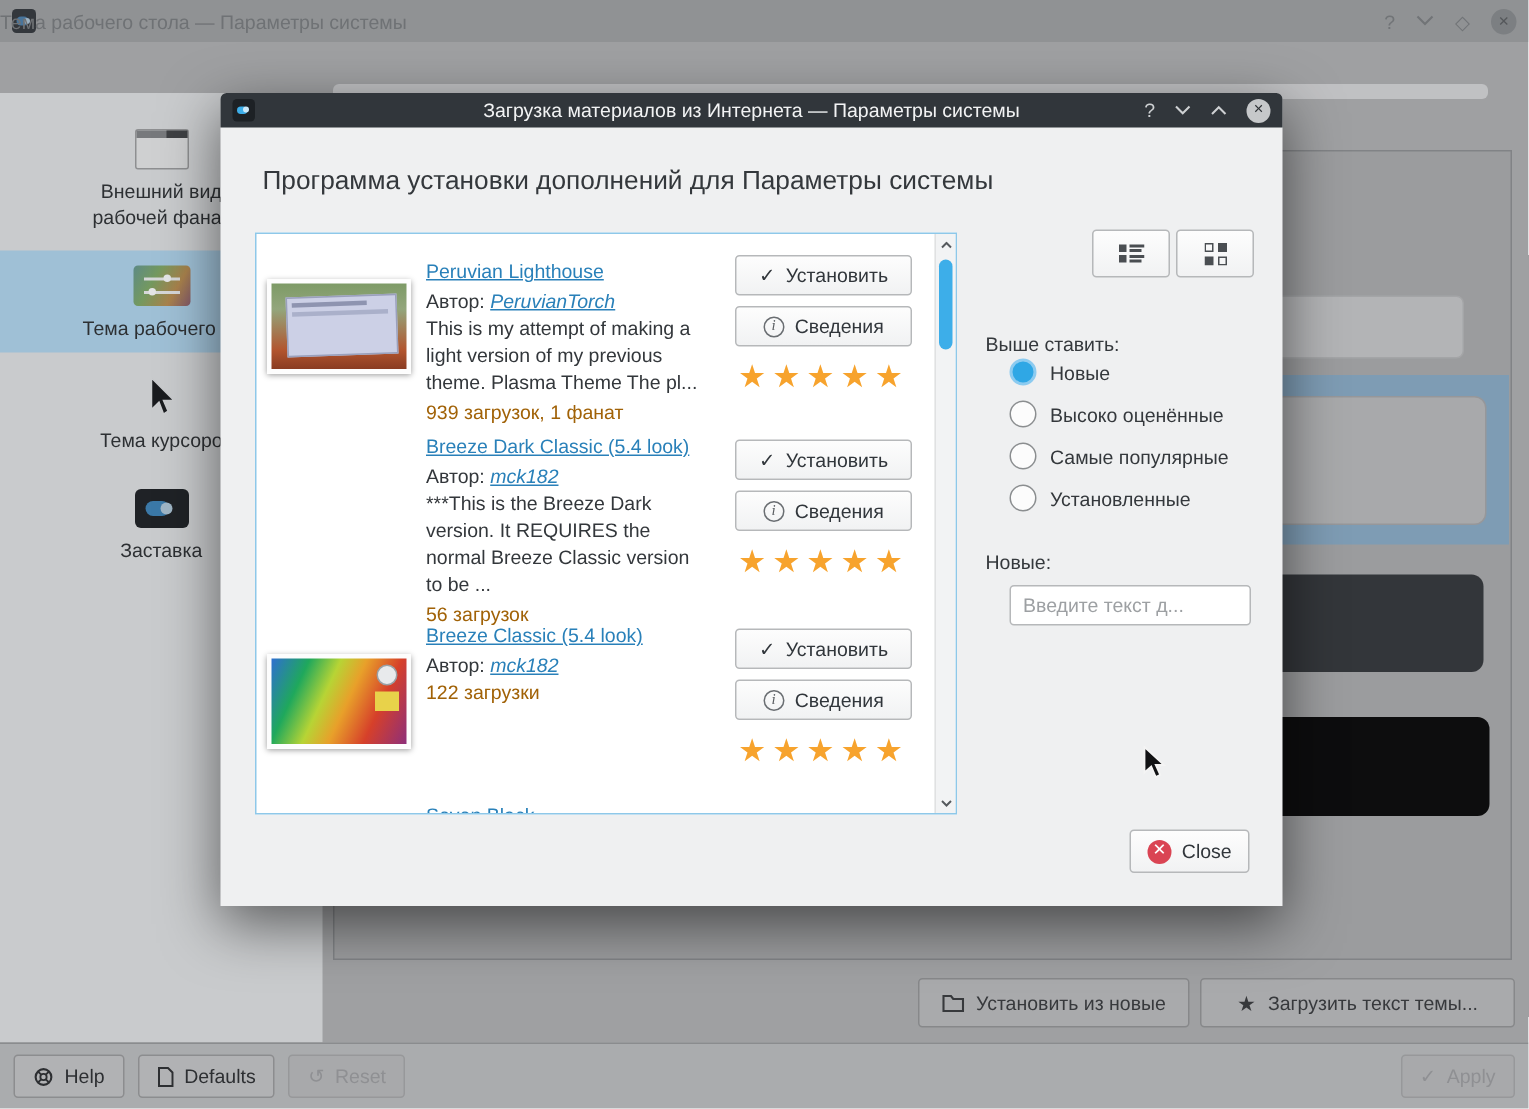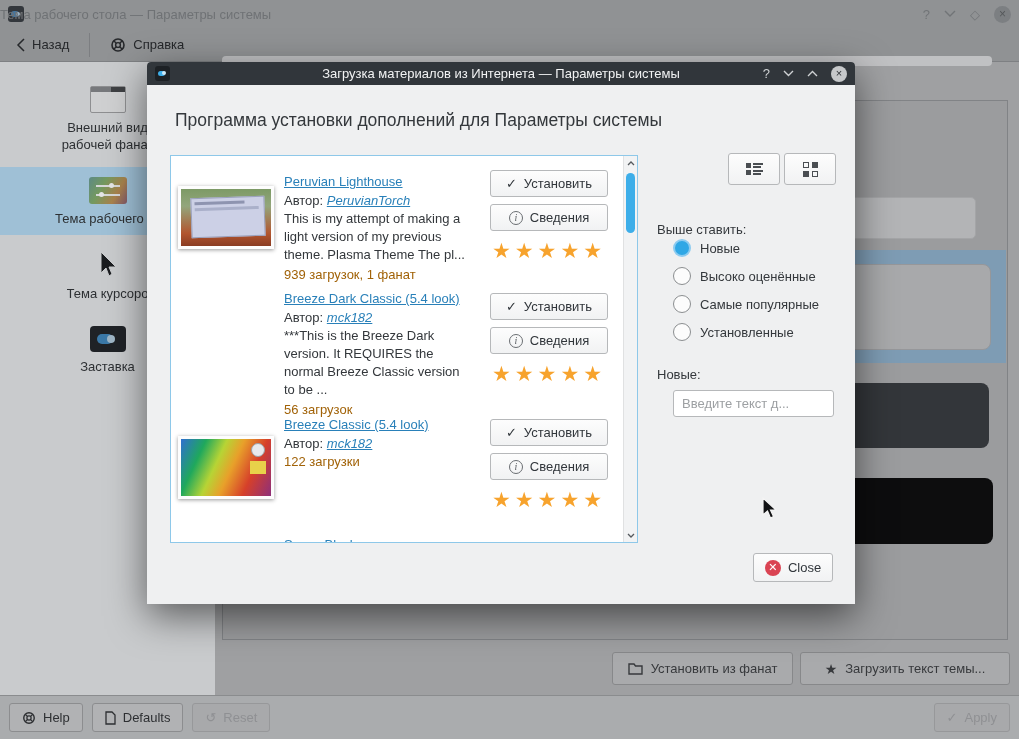--- a/index.html
+++ b/index.html
@@ -130,40 +130,20 @@
     <div class="mw-controls">
       <span>?</span>
       <svg width="12" height="8" viewBox="0 0 12 8">
           <polyline points="1,1 6,6 11,1" fill="none" stroke="#717477" stroke-width="1.4"></polyline>
         </svg>
       <span>◇</span>
       <span class="mw-closebtn">×</span>
     </div>
   </div>
 
-  <div class="mw-toolbar">
-    <div class="tb-btn">
-      <svg width="9" height="14" viewBox="0 0 9 14">
-          <polyline points="8,1 2,7 8,13" fill="none" stroke="#26282b" stroke-width="1.5"></polyline>
-        </svg>
-      <span>Назад</span>
-    </div>
-    <div class="tb-sep"></div>
-    <div class="tb-btn">
-      <svg width="16" height="16" viewBox="0 0 16 16">
-        <circle cx="8" cy="8" r="6" fill="none" stroke="#26282b" stroke-width="1.6"></circle>
-        <circle cx="8" cy="8" r="2.4" fill="none" stroke="#26282b" stroke-width="1.4"></circle>
-        <line x1="3.8" y1="3.8" x2="6.2" y2="6.2" stroke="#26282b" stroke-width="1.4"></line>
-        <line x1="12.2" y1="3.8" x2="9.8" y2="6.2" stroke="#26282b" stroke-width="1.4"></line>
-        <line x1="3.8" y1="12.2" x2="6.2" y2="9.8" stroke="#26282b" stroke-width="1.4"></line>
-        <line x1="12.2" y1="12.2" x2="9.8" y2="9.8" stroke="#26282b" stroke-width="1.4"></line>
-      </svg>
-      <span>Справка</span>
-    </div>
-  </div>
 
   <div class="kcm-strip"></div>
 
   <div class="sidebar">
     <div class="sb-item" style="margin-top:14px;">
       <div class="ic-window">
           <div class="bar"></div>
           <div class="bar2"></div>
         </div>
       <div class="sb-label" style="width:120px;">Внешний вид рабочей фанат</div>
@@ -198,21 +178,21 @@
       <div class="prev2"></div>
     </div>
     <div class="prev3"></div>
     <div class="prev4"></div>
   </div>
 
   <div class="mw-footer-btn" style="left:612px; top:652px; width:181px;">
     <svg width="15" height="13" viewBox="0 0 15 13">
       <path d="M1,2 h5 l1.5,2 H14 v8 H1 z" fill="none" stroke="#37393c" stroke-width="1.4"></path>
     </svg>
-    <span>Установить из фанат</span>
+    <span>Установить из новые</span>
   </div>
   <div class="mw-footer-btn" style="left:800px; top:652px; width:210px;">
     <span style="font-size:14px;">★</span>
     <span>Загрузить текст темы...</span>
   </div>
 
   <div class="buttonbox">
     <div class="bb-btn">
       <svg width="14" height="14" viewBox="0 0 16 16">
         <circle cx="8" cy="8" r="6" fill="none" stroke="#2d2f32" stroke-width="1.6"></circle>

